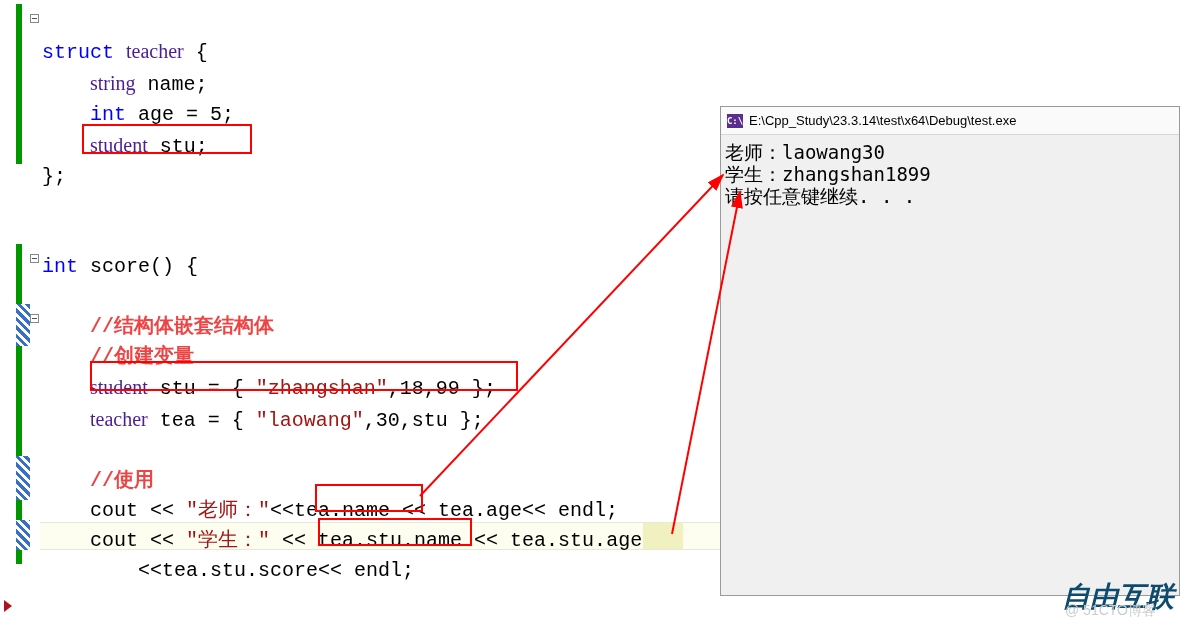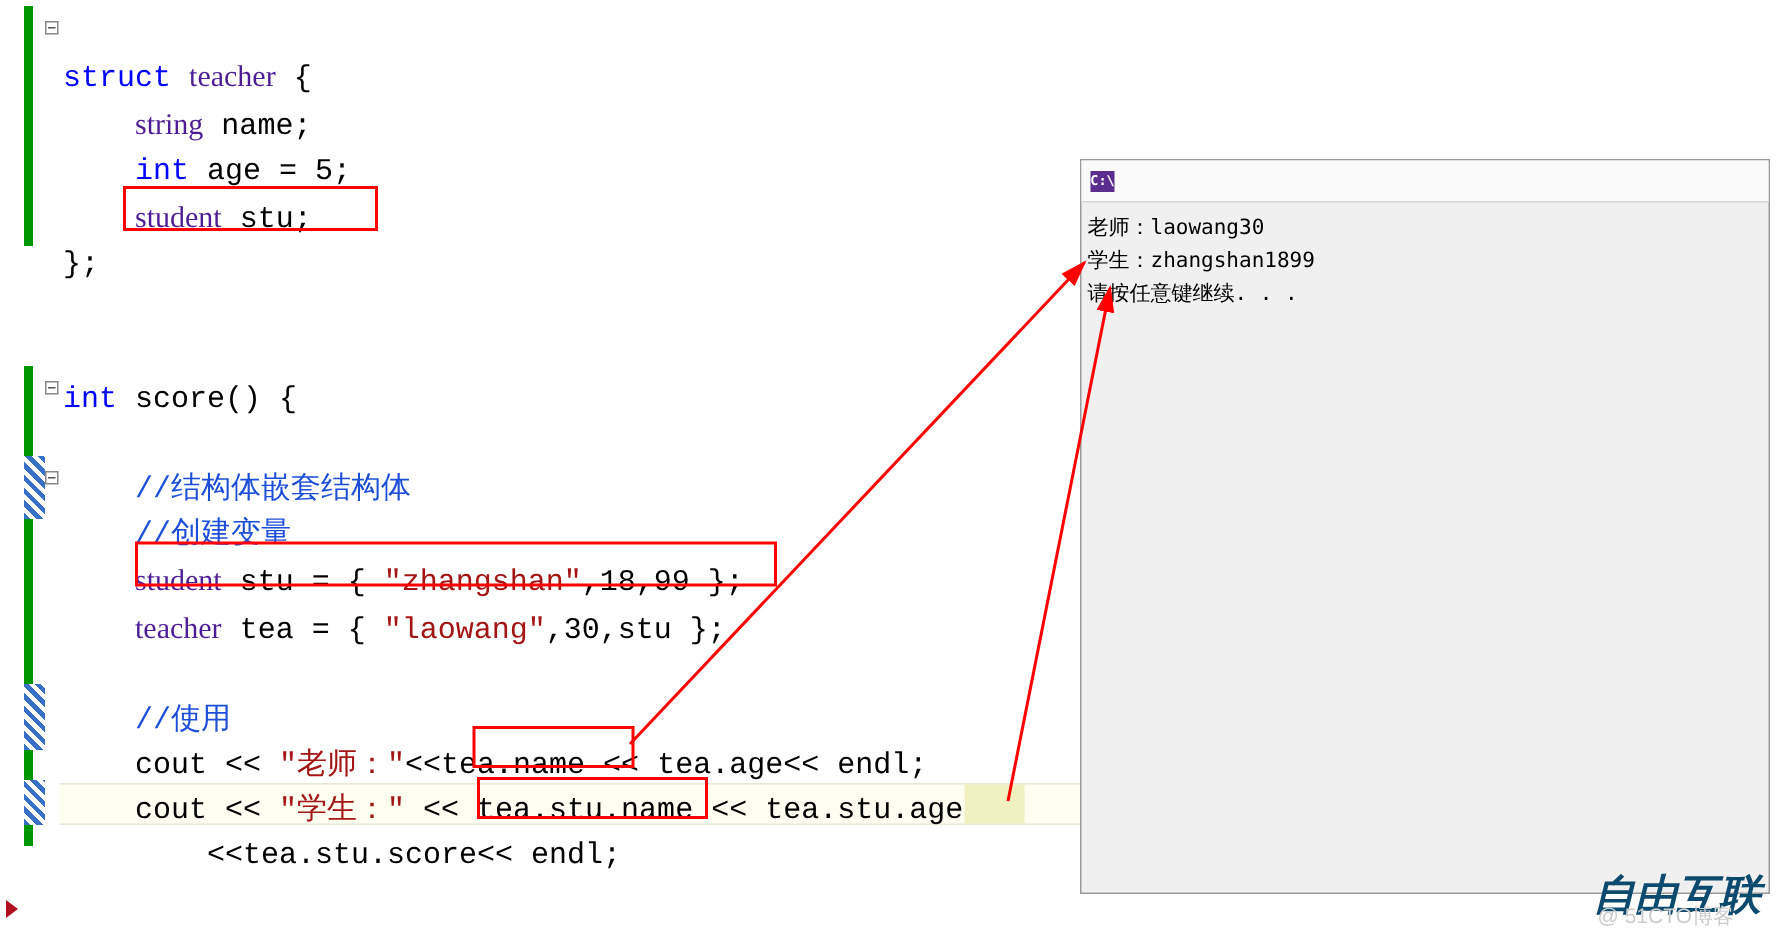--- a/index.html
+++ b/index.html
@@ -55,21 +55,21 @@
   }
   .fold::before, .fold::after {
     content: "";
     position: absolute;
     background: #555;
   }
   .fold::before { left: 1px; right: 1px; top: 3px; height: 1px; }
   .kw   { color: #0000ff; text-align: right; }
   .type { color: #4c1d95; font-family: Liberation Serif, serif; }
   .str  { color: #a31515; }
-  .cmt  { color: #1d4ed8; }
+  .cmt  { color: #ef4444; font-weight: bold; }
   .id   { color: #000000; text-align: center; }
   .red-box {
     position: absolute;
     border: 2px solid #ff0000;
     pointer-events: none;
   }
   .highlight-line {
     position: absolute;
     background: #fdfdf0;
     border-top: 1px solid #e8e8d8;
@@ -110,21 +110,21 @@
     justify-content: center;
     color: #fff;
     font-size: 9px;
     font-weight: bold;
     margin-right: 6px;
     font-family: Consolas, monospace;
   }
   .console-body {
     padding: 6px 4px;
     font-family: "SimSun", monospace;
-    font-size: 14px;
+    font-size: 19px;
     line-height: 22px;
     white-space: pre;
     color: #000;
   }
   svg.arrows {
     position: absolute;
     left: 0;
     top: 0;
     width: 1184px;
     height: 622px;
@@ -203,20 +203,21 @@
   <div class="red-box" style="left:82px; top:124px; width:170px; height:30px;"></div>
   <div class="red-box" style="left:90px; top:361px; width:428px; height:30px;"></div>
   <div class="red-box" style="left:315px; top:484px; width:108px; height:28px;"></div>
   <div class="red-box" style="left:318px; top:518px; width:154px; height:28px;"></div>
 
 </div>
 
 <div class="console-window">
   <div class="console-title">
     <span class="console-icon">C:\</span>
+    <span>E:\Cpp_Study\23.3.14\test\x64\Debug\test.exe</span>
   </div>
   <div class="console-body"><span>老师：laowang30</span>
 <span>学生：zhangshan1899</span>
 <span>请按任意键继续. . .</span></div>
 </div>
 
 <svg class="arrows">
   <defs>
     <marker id="ah" markerWidth="10" markerHeight="10" refX="8" refY="3" orient="auto">
       <path d="M0,0 L9,3 L0,6 Z" fill="#ff0000"></path>

